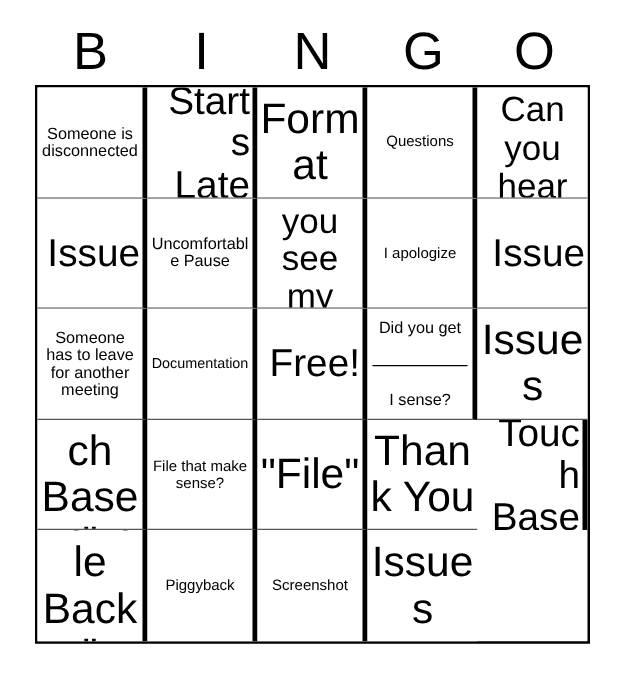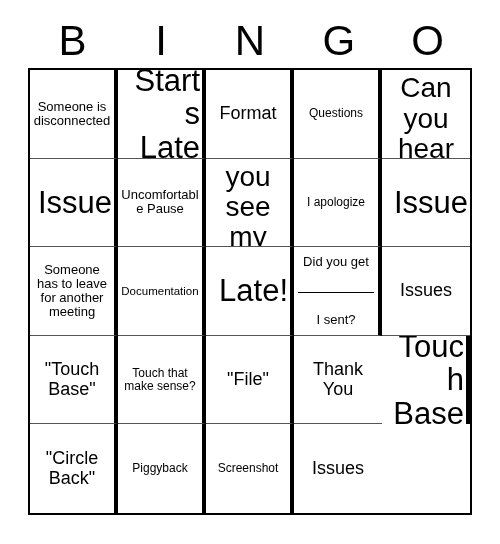--- a/index.html
+++ b/index.html
@@ -77,21 +77,21 @@
 
   .cell-text {
     display: block;
     width: 100%;
     line-height: 1.08;
     word-wrap: break-word;
   }
 
   
   .fs-xxl .cell-text { font-size: 31px; text-align: right; }
-  .fs-xl  .cell-text { font-size: 18px; }
+  .fs-xl  .cell-text { font-size: 34px; }
   .fs-lg  .cell-text { font-size: 28px; margin-top: 40px; }
   .fs-md  .cell-text { font-size: 12px; }
   .fs-sm  .cell-text { font-size: 13px; }
   .fs-xs  .cell-text { font-size: 11.5px; }
 
   
   .fill-blank {
     display: flex;
     flex-direction: column;
     align-items: stretch;
@@ -161,37 +161,37 @@
       <div class="cell fs-xxl col-last">
         <span class="cell-text">Issue</span>
       </div>
       <div class="cell fs-sm">
         <span class="cell-text">Someone has to leave for another meeting</span>
       </div>
       <div class="cell fs-xs">
         <span class="cell-text">Documentation</span>
       </div>
       <div class="cell fs-xxl">
-        <span class="cell-text">Late!</span>
+        <span class="cell-text">Free!</span>
       </div>
       <div class="cell fs-sm">
         <div class="fill-blank">
           <div class="fb-top">Did you get</div>
           <div class="fb-rule"></div>
-          <div class="fb-bottom">I sent?</div>
+          <div class="fb-bottom">I sense?</div>
         </div>
       </div>
       <div class="cell fs-xl col-last">
         <span class="cell-text">Issues</span>
       </div>
       <div class="cell fs-xl">
         <span class="cell-text">"Touch Base"</span>
       </div>
       <div class="cell fs-md">
-        <span class="cell-text">Touch that make sense?</span>
+        <span class="cell-text">File that make sense?</span>
       </div>
       <div class="cell fs-xl">
         <span class="cell-text">"File"</span>
       </div>
       <div class="cell fs-xl col-last">
         <span class="cell-text">Thank You</span>
       </div>
       <div class="cell fs-xxl row-last">
         <span class="cell-text">Touch Base</span>
       </div>

